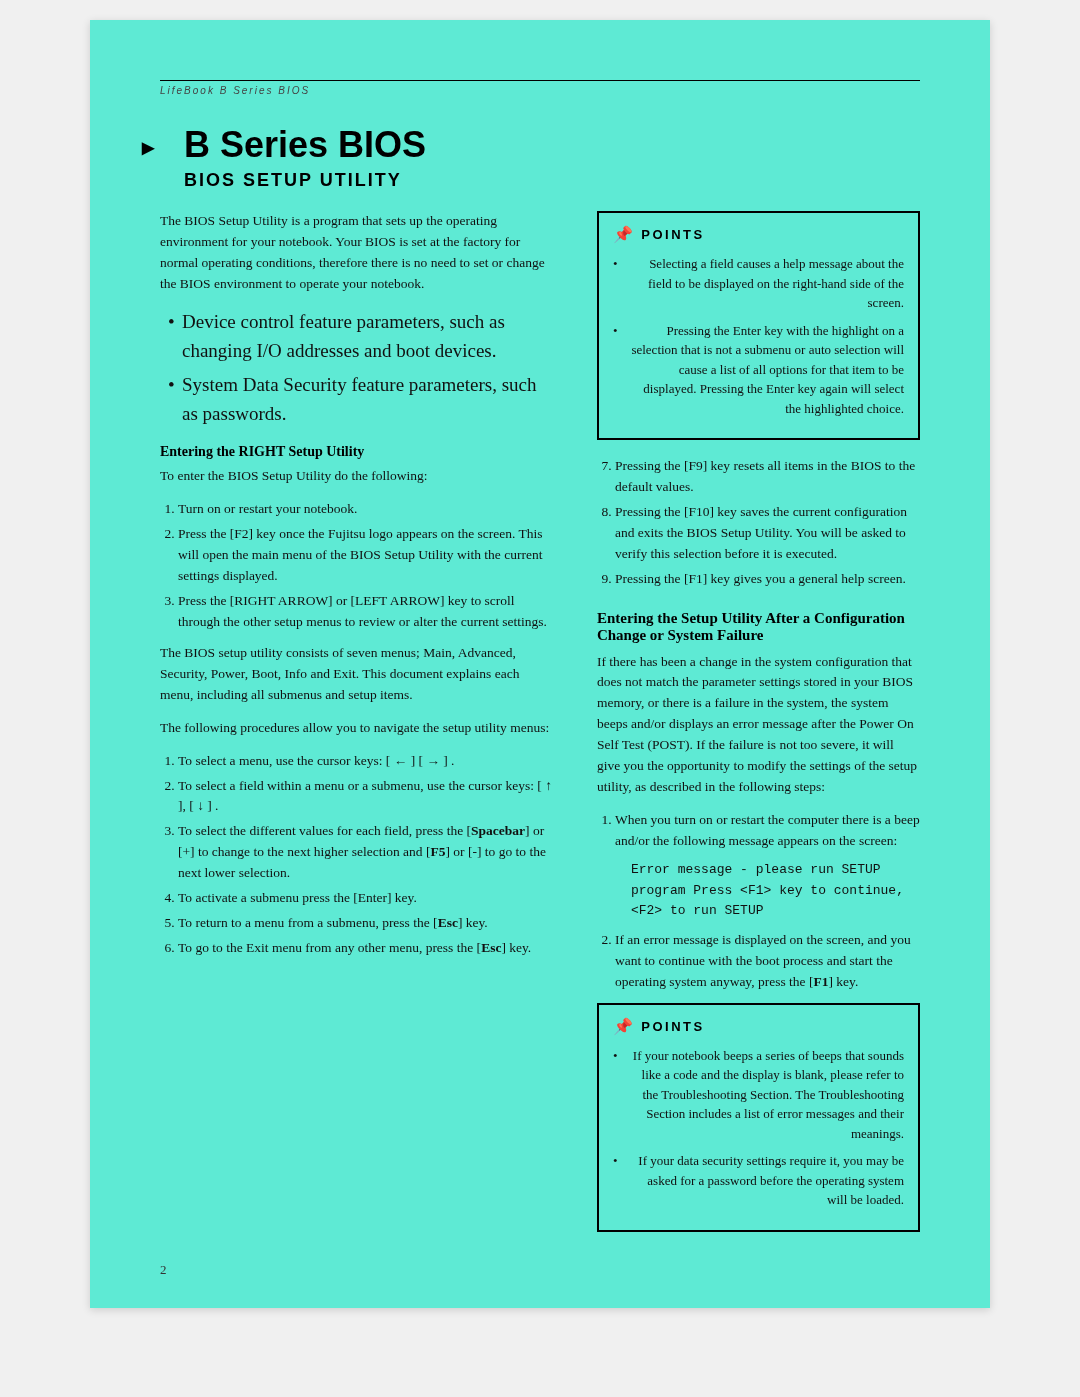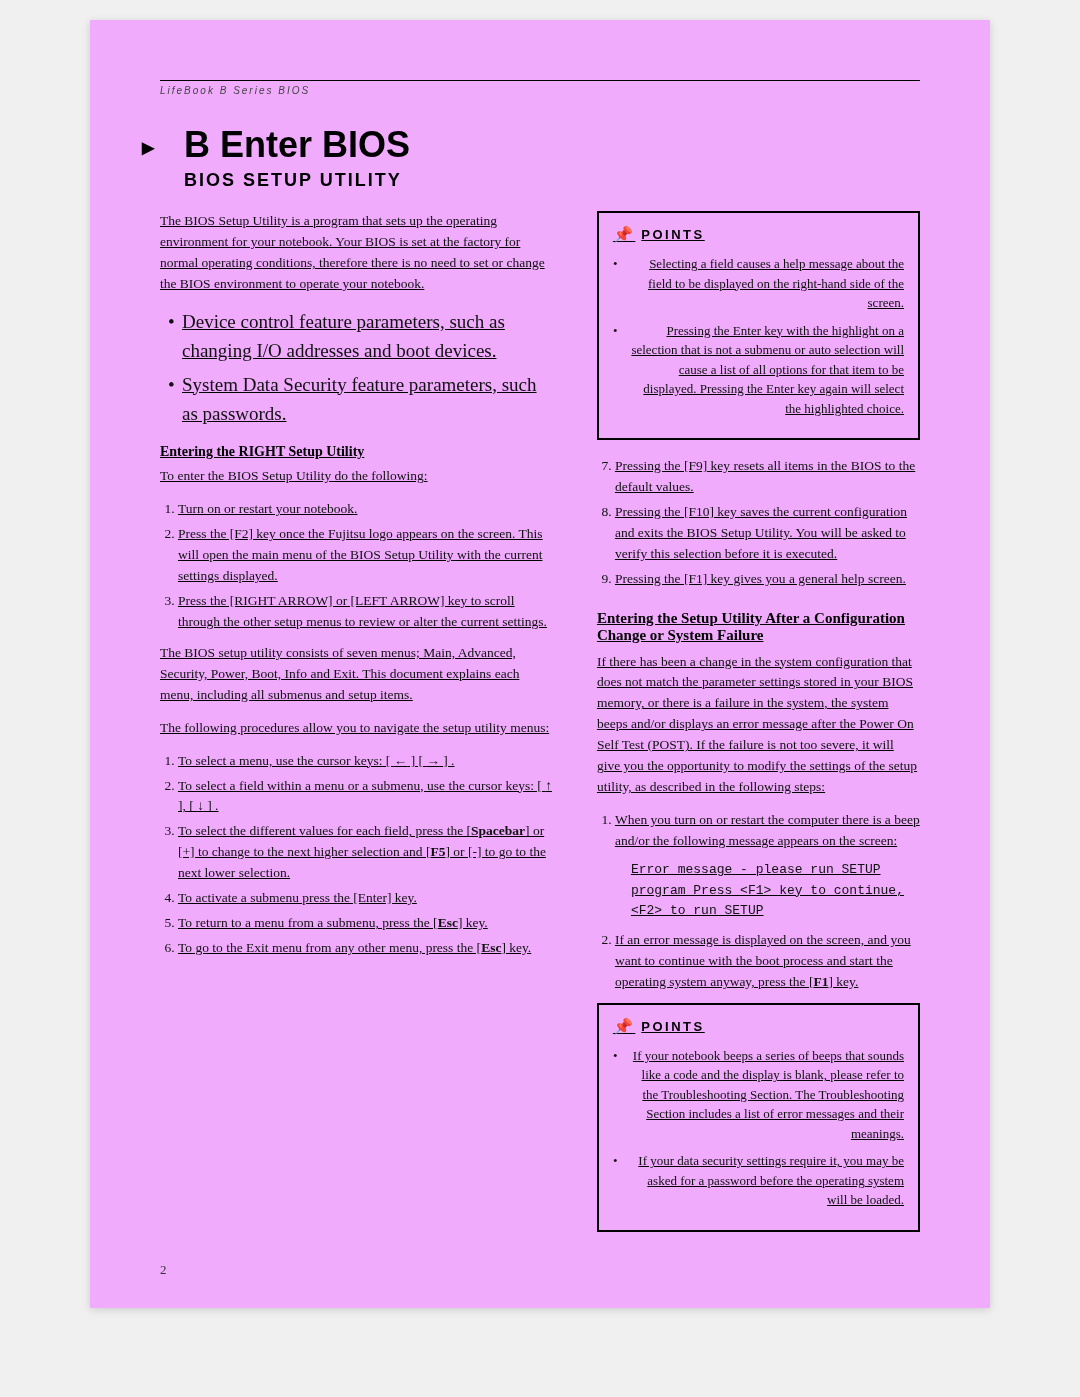--- a/index.html
+++ b/index.html
@@ -6,21 +6,21 @@
     body {
       background: #f0f0f0;
       display: flex;
       justify-content: center;
       align-items: flex-start;
       min-height: 100vh;
       padding: 20px;
       font-family: 'Times New Roman', Times, serif;
     }
     .page {
-      background: #f0abfc;
+      background: #5eead4;
       width: 900px;
       min-height: 1200px;
       padding: 60px 70px 60px 70px;
       position: relative;
       box-shadow: 0 2px 8px rgba(0,0,0,0.15);
     }
     .header-bar {
       border-top: 1px solid #000;
       padding-top: 4px;
       margin-bottom: 28px;
@@ -57,21 +57,20 @@
       letter-spacing: 2px;
       color: #000;
       text-transform: uppercase;
       margin-bottom: 20px;
       margin-left: 12px;
     }
     .two-col {
       display: flex;
       gap: 42px;
       margin-top: 8px;
-      text-decoration: underline;
     }
     .col-left {
       flex: 1.1;
     }
     .col-right {
       flex: 0.9;
     }
     .body-text {
       font-size: 13.5px;
       line-height: 1.55;
@@ -182,21 +181,21 @@
 
 <div class="page">
 
   <div class="header-bar">
     <span class="header-title">LifeBook B Series BIOS</span>
   </div>
 
   <div class="arrow-marker">▶</div>
 
   <div style="margin-left:12px; margin-bottom:6px;">
-    <div class="main-title">B Enter BIOS</div>
+    <div class="main-title">B Series BIOS</div>
     <div class="subtitle">BIOS SETUP UTILITY</div>
   </div>
 
   <div class="two-col">
 
     <div class="col-left">
 
       <p class="body-text">The BIOS Setup Utility is a program that sets up the operating environment for your notebook. Your BIOS is set at the factory for normal operating conditions, therefore there is no need to set or change the BIOS environment to operate your notebook.</p>
 
 

